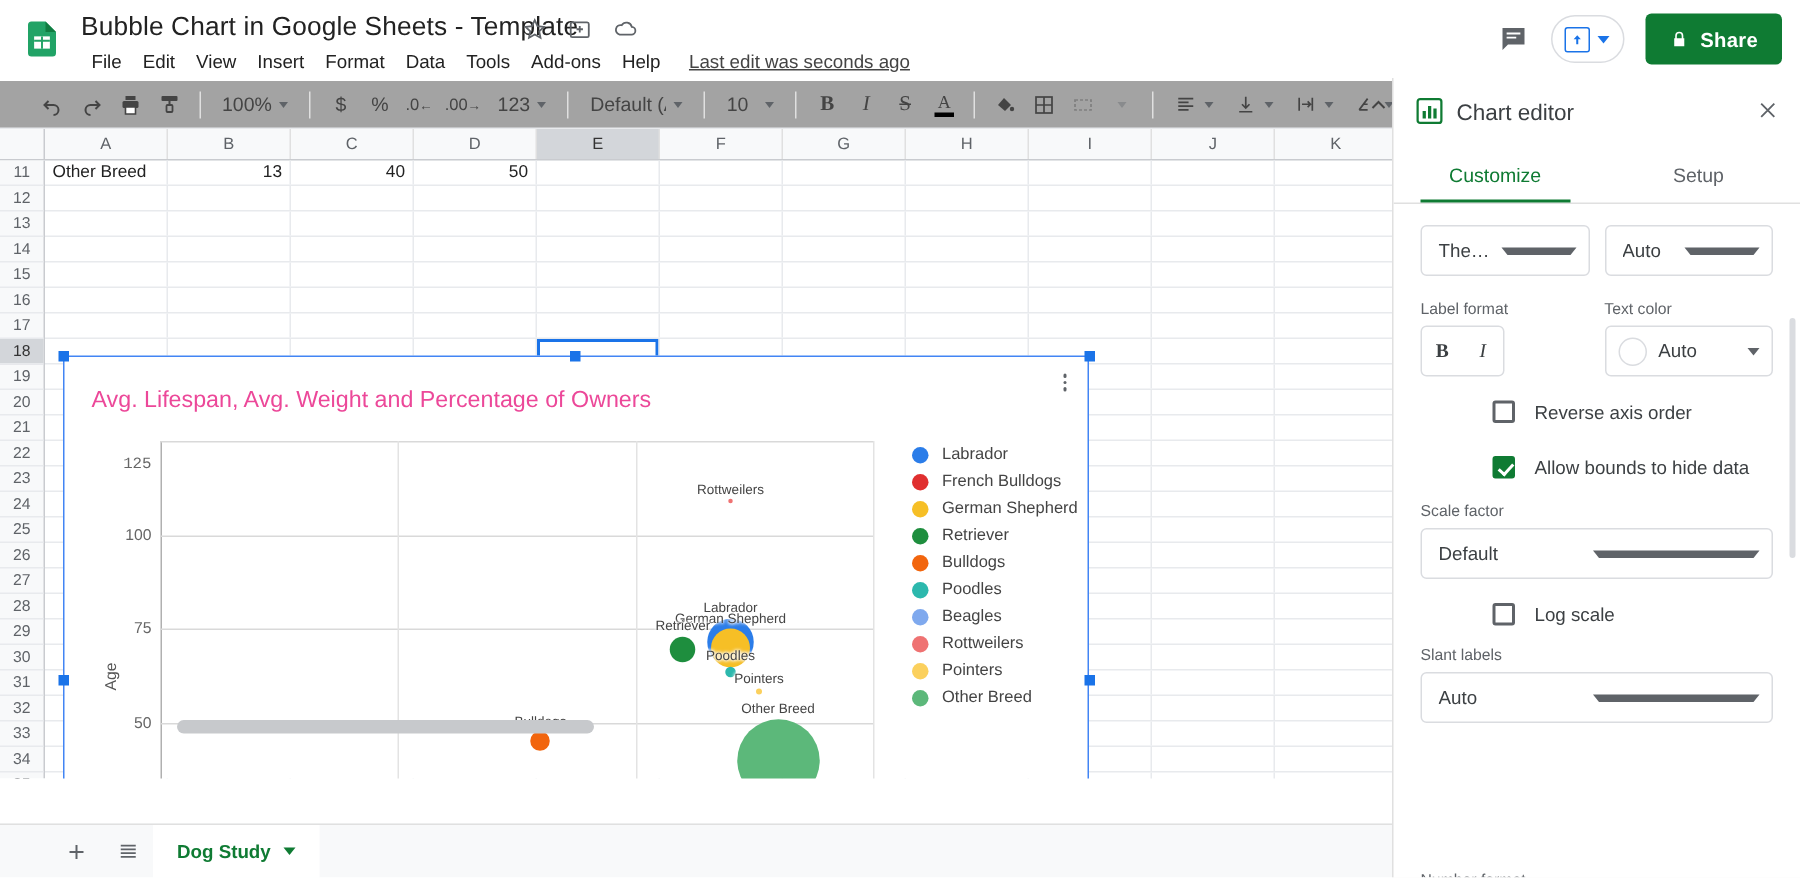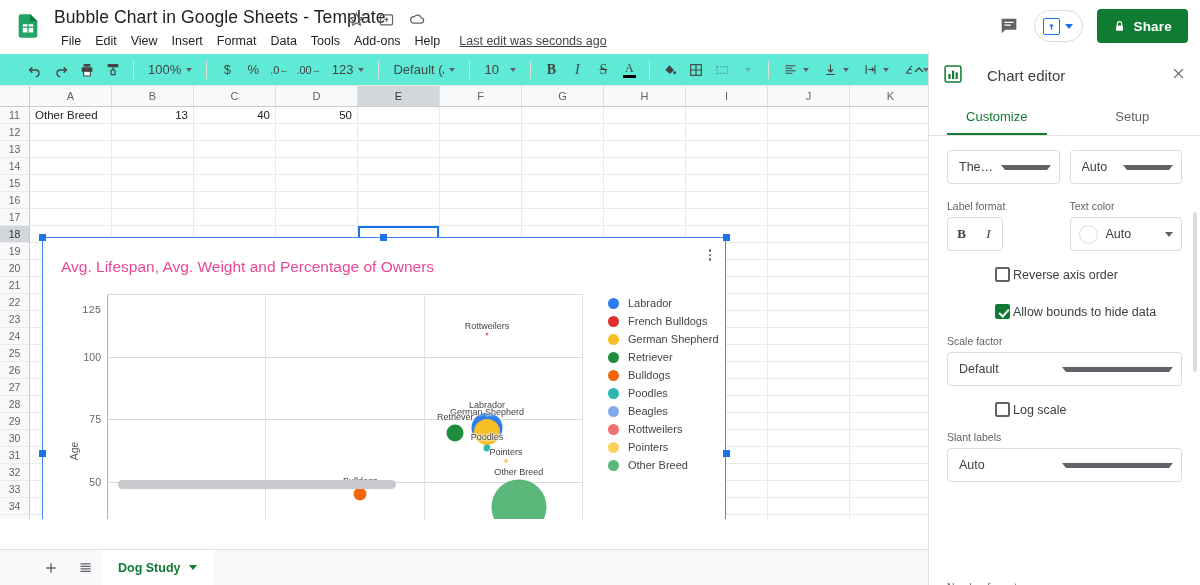--- a/index.html
+++ b/index.html
@@ -42,21 +42,21 @@
   }
   .caret-blue { width:0;height:0;border-left:4px solid transparent;border-right:4px solid transparent;border-top:5px solid #1a73e8; }
   .share-btn {
     display:flex; align-items:center; gap:7px; background:#0f7b33; color:#fff;
     height:34px; padding:0 16px; border-radius:4px; font-size:13.5px; font-weight:bold;
     cursor:pointer; letter-spacing:.2px;
   }
 
   
   .toolbar {
-    position:relative; height:32px; margin:2px 0 0 0; background:#5eead4;
+    position:relative; height:32px; margin:2px 0 0 0; background:#a3a3a3;
     display:flex; align-items:center; padding-left:22px; gap:0;
     border-bottom:1px solid #e8eaed;
   }
   .tb { display:flex; align-items:center; justify-content:center; height:26px; min-width:26px;
         border-radius:3px; cursor:pointer; color:#444; font-size:13px; padding:0 4px; }
   .tb-sep { width:1px; height:18px; background:#e0e0e0; margin:0 7px; }
   .tb-wide { padding:0 7px; gap:5px; }
   .caret-sm { width:0;height:0;border-left:3.5px solid transparent;border-right:3.5px solid transparent;border-top:4.5px solid #5f6368; }
   .tb-collapse { position:absolute; right:268px; }
 
@@ -141,21 +141,21 @@
     display:flex; align-items:center; gap:8px; height:36px; padding:0 16px; background:#fff;
     font-size:12.5px; color:#0f7b33; font-weight:bold; cursor:pointer;
   }
   .caret-green { width:0;height:0;border-left:4px solid transparent;border-right:4px solid transparent;border-top:5px solid #0f7b33; }
 
   
   .editor {
     position:absolute; right:0; top:52px; width:272px; bottom:0; background:#fff;
     border-left:1px solid #e0e0e0; overflow:hidden;
   }
-  .ed-head { height:46px; display:flex; align-items:center; padding:0 14px; gap:24px; }
+  .ed-head { height:46px; display:flex; align-items:center; padding:0 14px; gap:8px; }
   .ed-title { font-size:15px; color:#3c4043; flex:1; }
   .ed-close { color:#5f6368; cursor:pointer; font-size:16px; line-height:1; }
   .ed-tabs { display:flex; height:38px; border-bottom:1px solid #e0e0e0; }
   .ed-tab { flex:1; display:flex; align-items:center; justify-content:center; font-size:13px;
             color:#5f6368; cursor:pointer; position:relative; }
   .ed-tab.active { color:#0f7b33; }
   .ed-tab.active:after { content:""; position:absolute; left:18px; right:18px; bottom:0; height:2px; background:#0f7b33; }
   .ed-body { position:absolute; left:0; right:0; top:84px; bottom:0; padding:14px 18px 0 18px; overflow:hidden; }
   .row2 { display:flex; gap:10px; }
   .fld { flex:1; min-width:0; }
@@ -171,21 +171,21 @@
     width:56px;
   }
   .bb-ic { flex:1; text-align:center; font-size:13px; color:#3c4043; cursor:pointer; }
   .bb-ic.b { font-weight:bold; font-family:"Liberation Serif", serif; }
   .bb-ic.i { font-style:italic; font-family:"Liberation Serif", serif; }
   .colorsel {
     height:34px; border:1px solid #dadce0; border-radius:4px; display:flex; align-items:center;
     padding:0 8px 0 8px; gap:8px; font-size:12.5px; color:#3c4043; cursor:pointer;
   }
   .swatch { width:19px; height:19px; border-radius:50%; border:1px solid #dadce0; background:#fff; }
-  .checkrow { display:flex; align-items:flex-end; gap:3px; margin:16px 0 0 0; cursor:pointer;padding-left:48px; }
+  .checkrow { display:flex; align-items:flex-end; gap:13px; margin:16px 0 0 0; cursor:pointer;padding-left:48px; }
   .cbox { width:15px; height:15px; border:2px solid #5f6368; border-radius:2px; flex:0 0 auto; }
   .cbox.on { background:#0f7b33; border-color:#0f7b33; position:relative; }
   .cbox.on:after {
     content:""; position:absolute; left:4px; top:1px; width:4px; height:8px;
     border:solid #fff; border-width:0 2px 2px 0; transform:rotate(42deg);
   }
   .cklbl { font-size:12.5px; color:#3c4043; }
   .input {
     height:34px; border:1px solid #dadce0; border-radius:4px; display:flex; align-items:center;
     padding:0 11px; font-size:12.5px; color:#3c4043; background:#fff;

